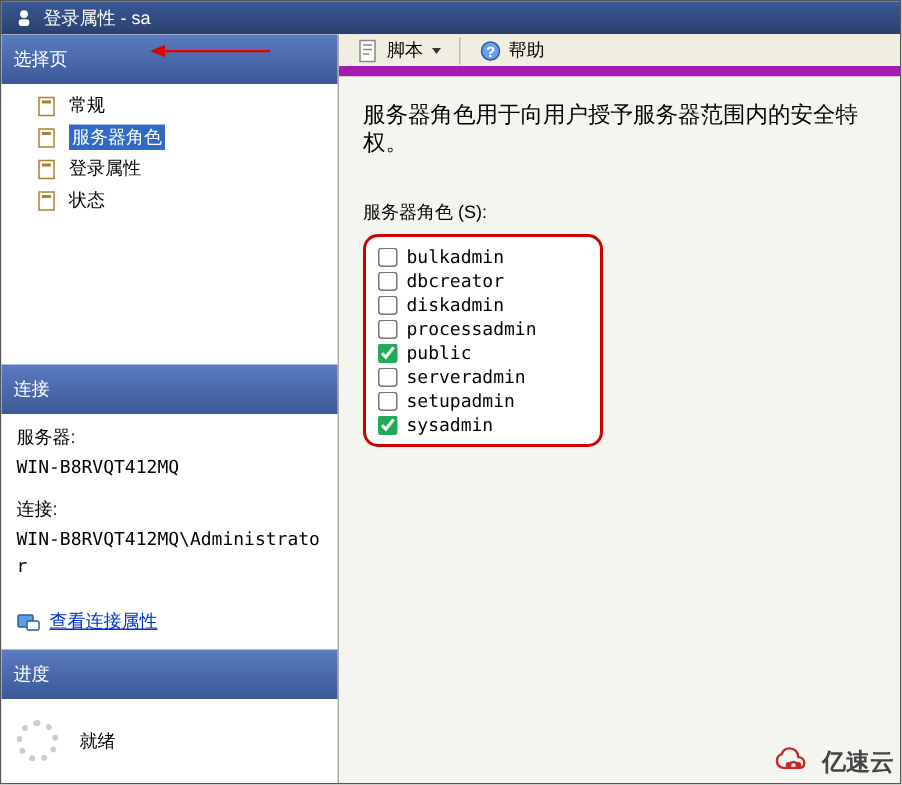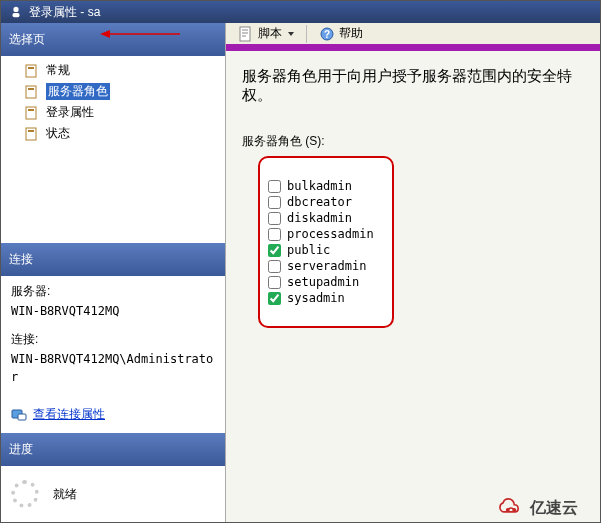--- a/index.html
+++ b/index.html
@@ -156,40 +156,39 @@
     .desc-text {
       margin-bottom: 28px;
       font-size: 15px;
     }
     .roles-label {
       margin-bottom: 6px;
     }
     .roles-box {
       border: 2px solid #d00000;
       border-radius: 10px;
-      padding: 20px 8px;
-      width: 136px;
+      padding: 5px 8px;
+      width: 160px;
       background: #fff;
-      margin-left: 16px;
     }
     .role-row {
       display: flex;
       align-items: center;
       gap: 6px;
       padding: 1px 0;
       font-family: "SimSun", monospace, sans-serif;
     }
     .role-row input[type="checkbox"] {
       width: 13px; height: 13px;
       accent-color: #2a5;
     }
     .spacer-flex { flex: 1; }
     .watermark {
       position: absolute;
-      right: 23px;
+      right: 5px;
       bottom: 4px;
       display: flex;
       align-items: center;
       gap: 6px;
       color: #444;
       font-size: 16px;
       font-weight: 600;
       z-index: 50;
       pointer-events: none;
     }

